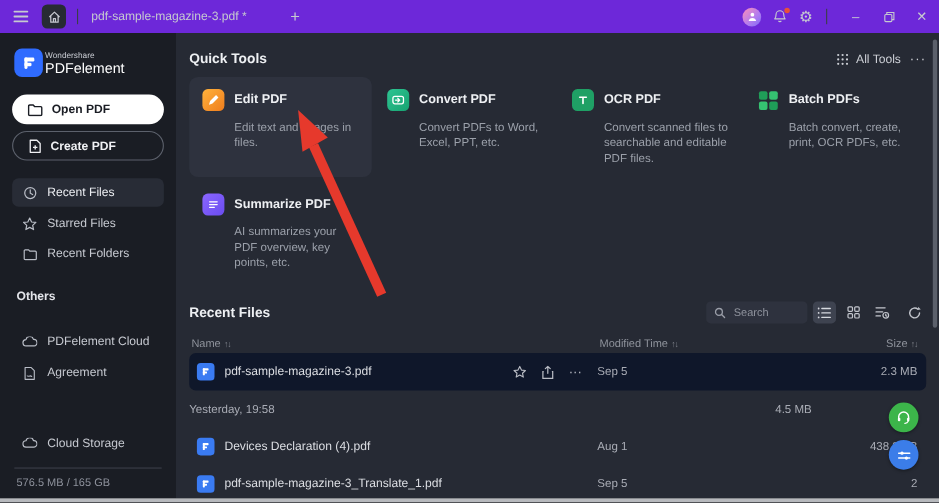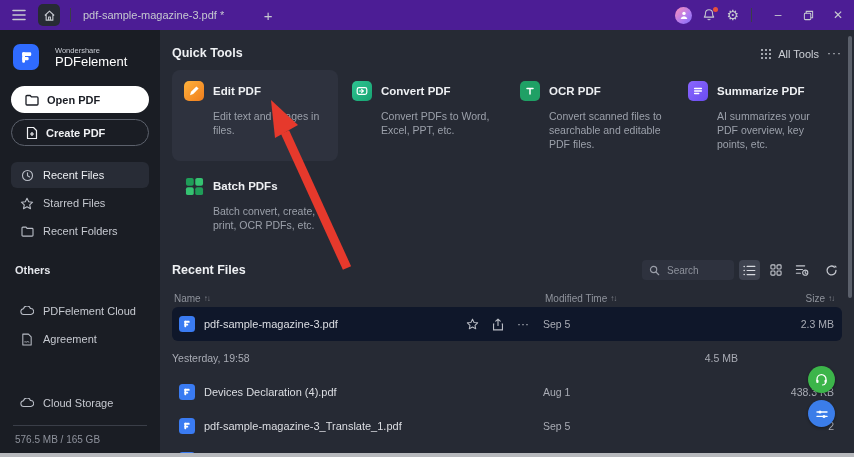--- a/index.html
+++ b/index.html
@@ -1,41 +1,41 @@
 <!DOCTYPE html>
 <html><head>
 <meta charset="utf-8">
 <style>
   html,body{margin:0;padding:0;background:#0b0c10;}
   *{box-sizing:border-box;}
   .window{position:relative;width:854px;height:457px;background:#14161c;overflow:hidden;
     font-family:"Liberation Sans",sans-serif;color:#e8eaee;-webkit-font-smoothing:antialiased;}
 
   
-  .titlebar{height:30px;display:flex;align-items:center;padding:0 8px;background:#4c1d95;}
+  .titlebar{height:30px;display:flex;align-items:center;padding:0 8px;background:#6d28d9;}
   .tb-left{display:flex;align-items:center;gap:8px;}
   .icon-btn{width:22px;height:22px;display:flex;align-items:center;justify-content:center;border-radius:5px;color:#c6c9d0;}
   .home-btn{background:#272b34;}
   .tb-sep{width:1px;height:14px;background:#3a3e48;margin:0 2px;}
   .tab-title{font-size:11px;color:#c6c9d0;margin-left:2px;white-space:nowrap;}
   .plus-btn{margin-left:26px;font-size:15px;color:#c6c9d0;width:20px;text-align:center;}
   .tb-right{margin-left:auto;display:flex;align-items:center;gap:10px;}
   .avatar{width:17px;height:17px;border-radius:50%;background:linear-gradient(135deg,#f18cc0 10%,#b07bf0 60%,#7f6cf5);display:flex;align-items:center;justify-content:center;}
   .bell-wrap{position:relative;display:flex;}
   .bell-dot{position:absolute;top:-1px;right:-2px;width:5px;height:5px;border-radius:50%;background:#e8503a;}
   .gear-glyph{font-size:14px;color:#c6c9d0;line-height:1;}
   .winctl{display:flex;align-items:center;gap:14px;margin-left:6px;}
   .winctl .wc{color:#c6c9d0;font-size:12px;display:flex;align-items:center;justify-content:center;width:16px;height:16px;}
 
   
   .content{display:flex;height:423px;}
 
   
   .sidebar{width:160px;background:#1a1d24;display:flex;flex-direction:column;padding:12px 11px 8px 11px;flex-shrink:0;}
-  .brand{display:flex;align-items:center;gap:16px;padding:2px 2px 0 2px;}
+  .brand{display:flex;align-items:center;gap:2px;padding:2px 2px 0 2px;}
   .brand-badge{width:26px;height:26px;border-radius:7px;background:#2f6bff;display:flex;align-items:center;justify-content:center;flex-shrink:0;}
   .brand-company{font-size:7.5px;color:#c9ccd3;line-height:9px;}
   .brand-product{font-size:13px;font-weight:400;color:#fff;line-height:14px;}
   .sb-btn{height:27px;border-radius:14px;display:flex;align-items:center;gap:8px;padding:0 14px;font-size:11px;font-weight:700;cursor:pointer;}
   .sb-btn.open{background:#fff;color:#1a1d24;margin-top:16px;}
   .sb-btn.create{background:transparent;color:#f0f1f4;border:1px solid #5c616c;margin-top:6px;}
   .sb-nav{margin-top:16px;display:flex;flex-direction:column;gap:2px;}
   .nav-item{height:26px;display:flex;align-items:center;gap:9px;padding:0 9px;border-radius:6px;font-size:11px;color:#c6c9d0;cursor:pointer;}
   .nav-item.active{background:#282c36;color:#eceef2;}
   .nav-ic{width:14px;display:flex;justify-content:center;color:#b9bdc6;}
@@ -294,42 +294,42 @@
               <svg width="12" height="12" viewBox="0 0 12 12">
                   <path d="M3 3.4 h6 M6 3.4 V9" fill="none" stroke="#fff" stroke-width="1.5" stroke-linecap="round"></path>
                 </svg>
             </span>
             <span class="ttitle">OCR PDF</span>
           </div>
           <div class="tdesc">Convert scanned files to searchable and editable PDF files.</div>
         </div>
         <div class="tool">
           <div class="tool-head">
-            <span class="ticon summarize">
-              <svg width="12" height="12" viewBox="0 0 12 12">
-                  <path d="M2.6 3.5 h6.8 M2.6 6 h6.8 M2.6 8.5 h4.2" fill="none" stroke="#fff" stroke-width="1.3" stroke-linecap="round"></path>
-                </svg>
-            </span>
-            <span class="ttitle">Summarize PDF</span>
-          </div>
-          <div class="tdesc">AI summarizes your PDF overview, key points, etc.</div>
-        </div>
-        <div class="tool">
-          <div class="tool-head">
             <span class="ticon batch">
               <svg width="19" height="19" viewBox="0 0 20 20">
                   <rect x="1" y="1" width="8.2" height="8.2" rx="2" fill="#1f9d58"></rect>
                   <rect x="10.8" y="1" width="8.2" height="8.2" rx="2" fill="#35c271"></rect>
                   <rect x="1" y="10.8" width="8.2" height="8.2" rx="2" fill="#35c271"></rect>
                   <rect x="10.8" y="10.8" width="8.2" height="8.2" rx="2" fill="#1f9d58"></rect>
                 </svg>
             </span>
             <span class="ttitle">Batch PDFs</span>
           </div>
           <div class="tdesc">Batch convert, create, print, OCR PDFs, etc.</div>
+        </div>
+        <div class="tool">
+          <div class="tool-head">
+            <span class="ticon summarize">
+              <svg width="12" height="12" viewBox="0 0 12 12">
+                  <path d="M2.6 3.5 h6.8 M2.6 6 h6.8 M2.6 8.5 h4.2" fill="none" stroke="#fff" stroke-width="1.3" stroke-linecap="round"></path>
+                </svg>
+            </span>
+            <span class="ttitle">Summarize PDF</span>
+          </div>
+          <div class="tdesc">AI summarizes your PDF overview, key points, etc.</div>
         </div>
       </div>
 
       <div class="rf-header">
         <span class="sec-title">Recent Files</span>
         <span class="search-box">
           <svg width="11" height="11" viewBox="0 0 12 12">
               <circle cx="5" cy="5" r="3.4" fill="none" stroke="#9a9ea8" stroke-width="1.3"></circle>
               <path d="M7.6 7.6 L10.6 10.6" stroke="#9a9ea8" stroke-width="1.3" stroke-linecap="round"></path>
             </svg>

